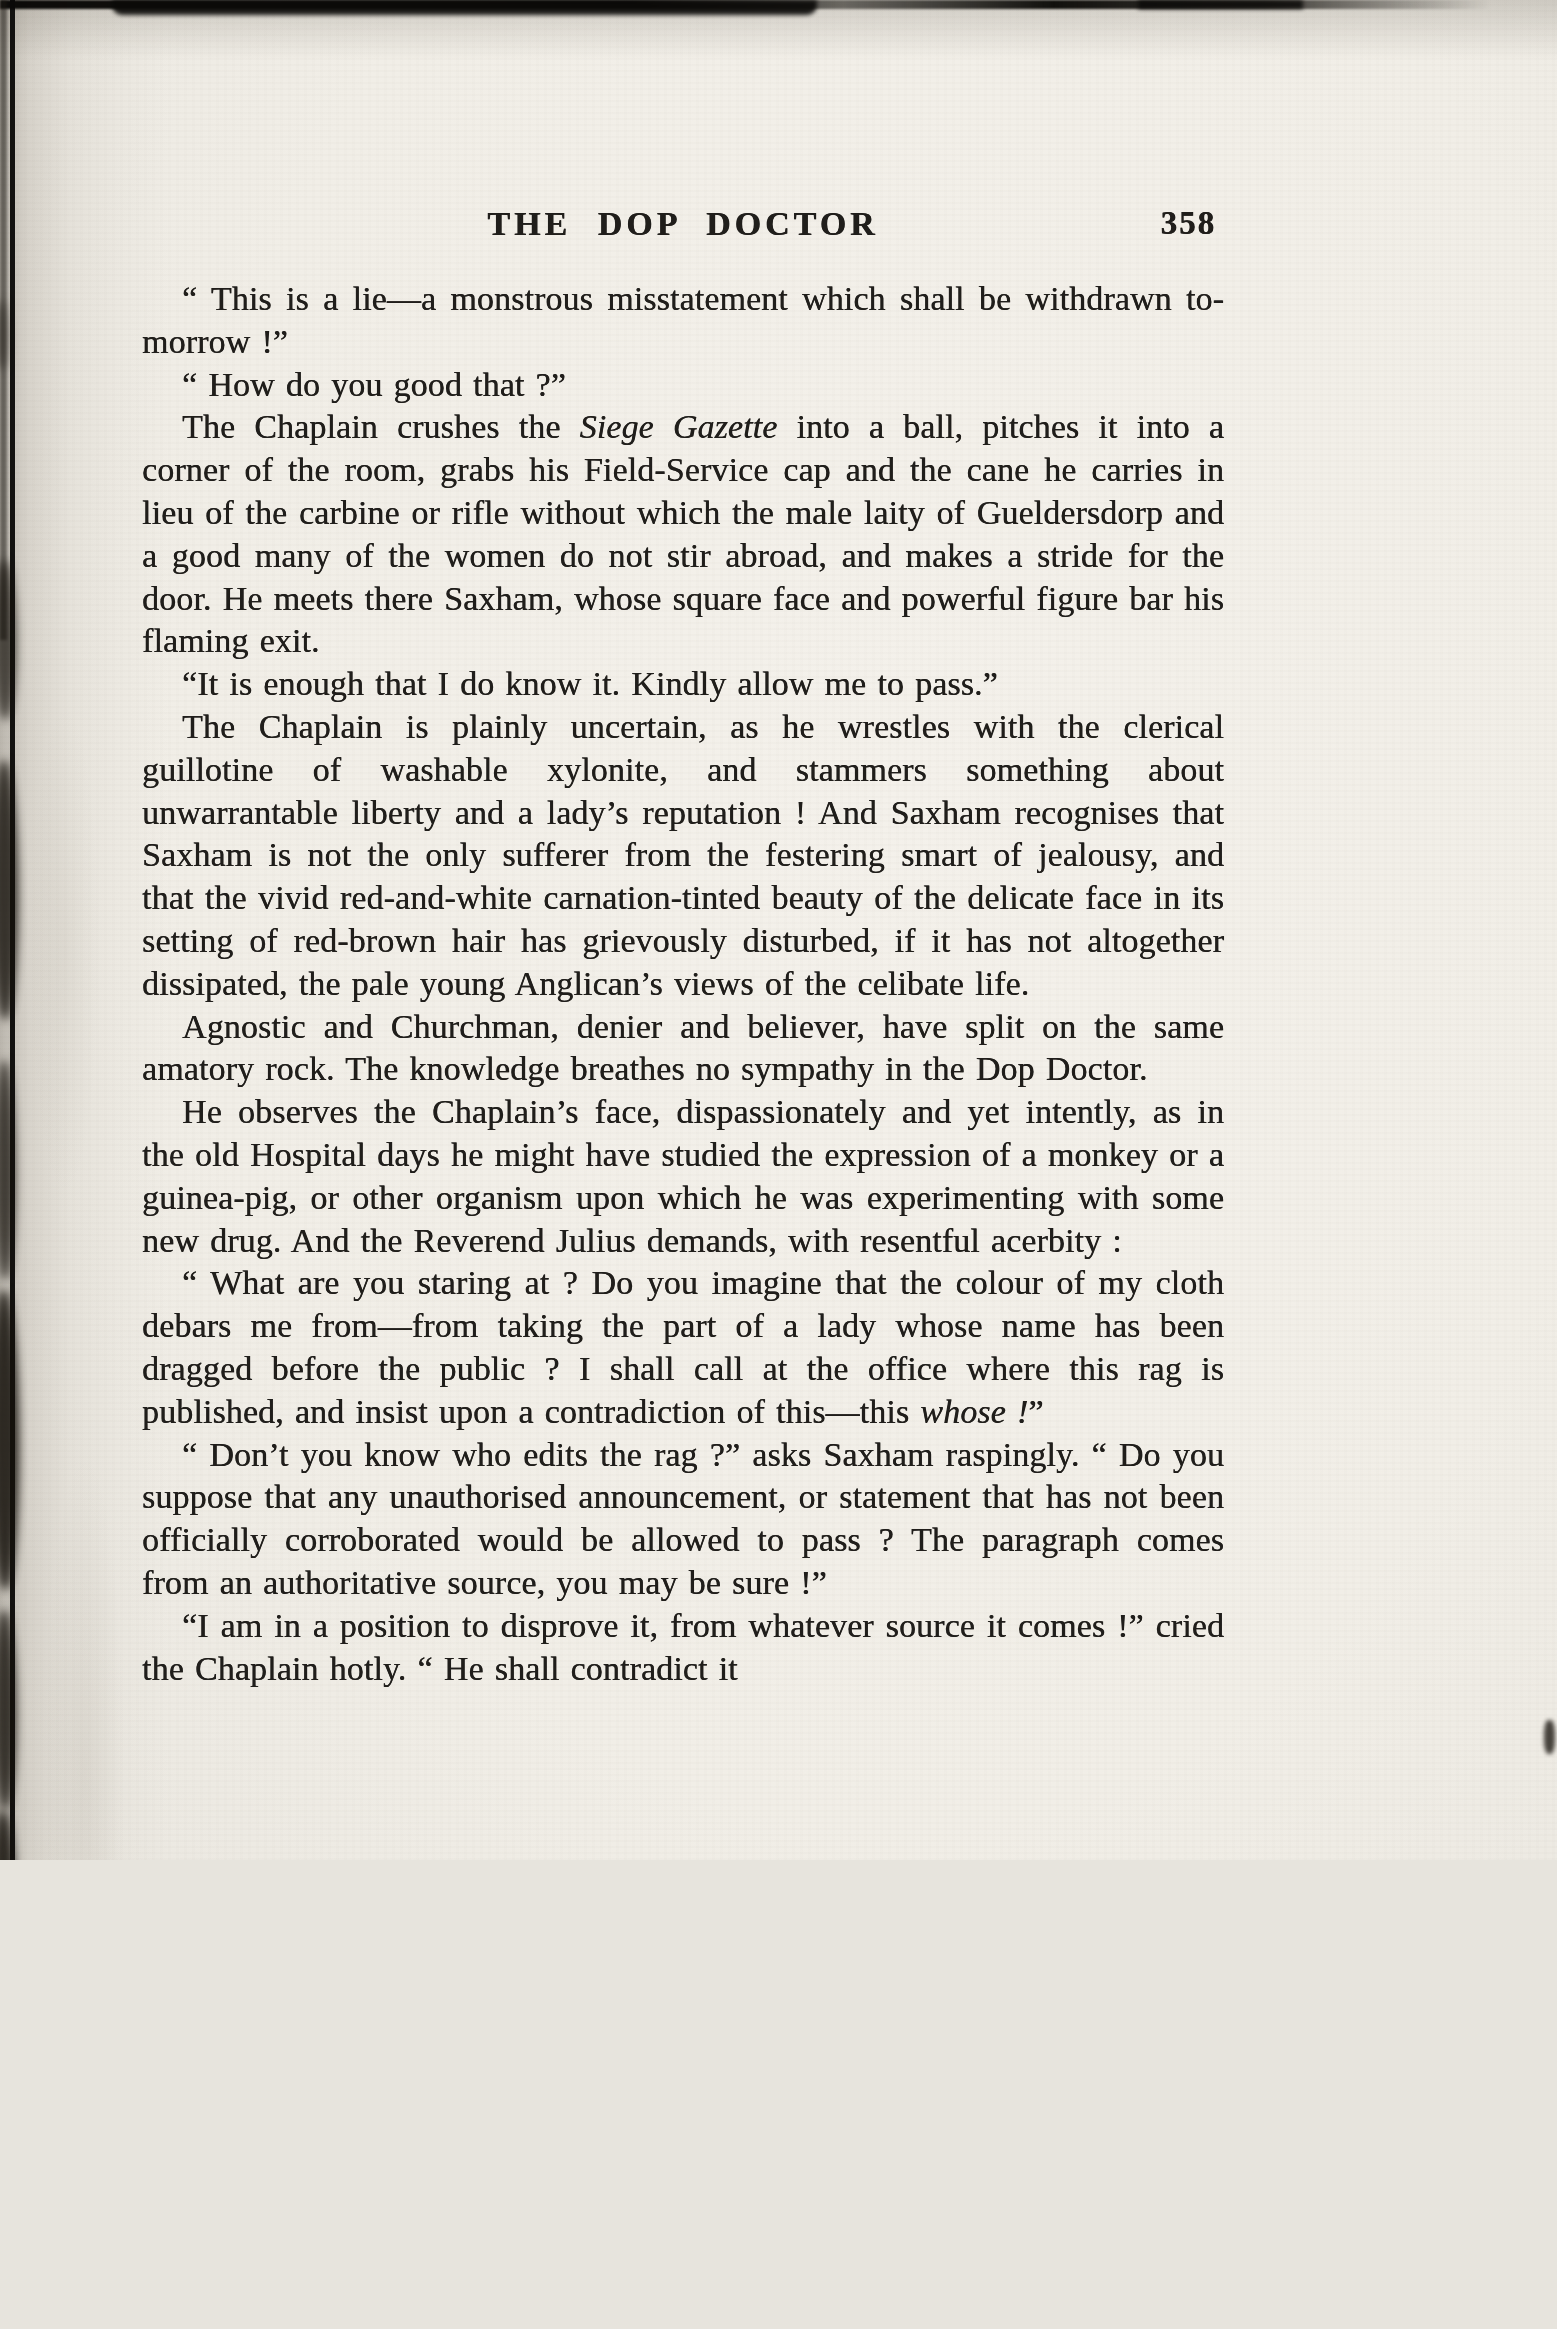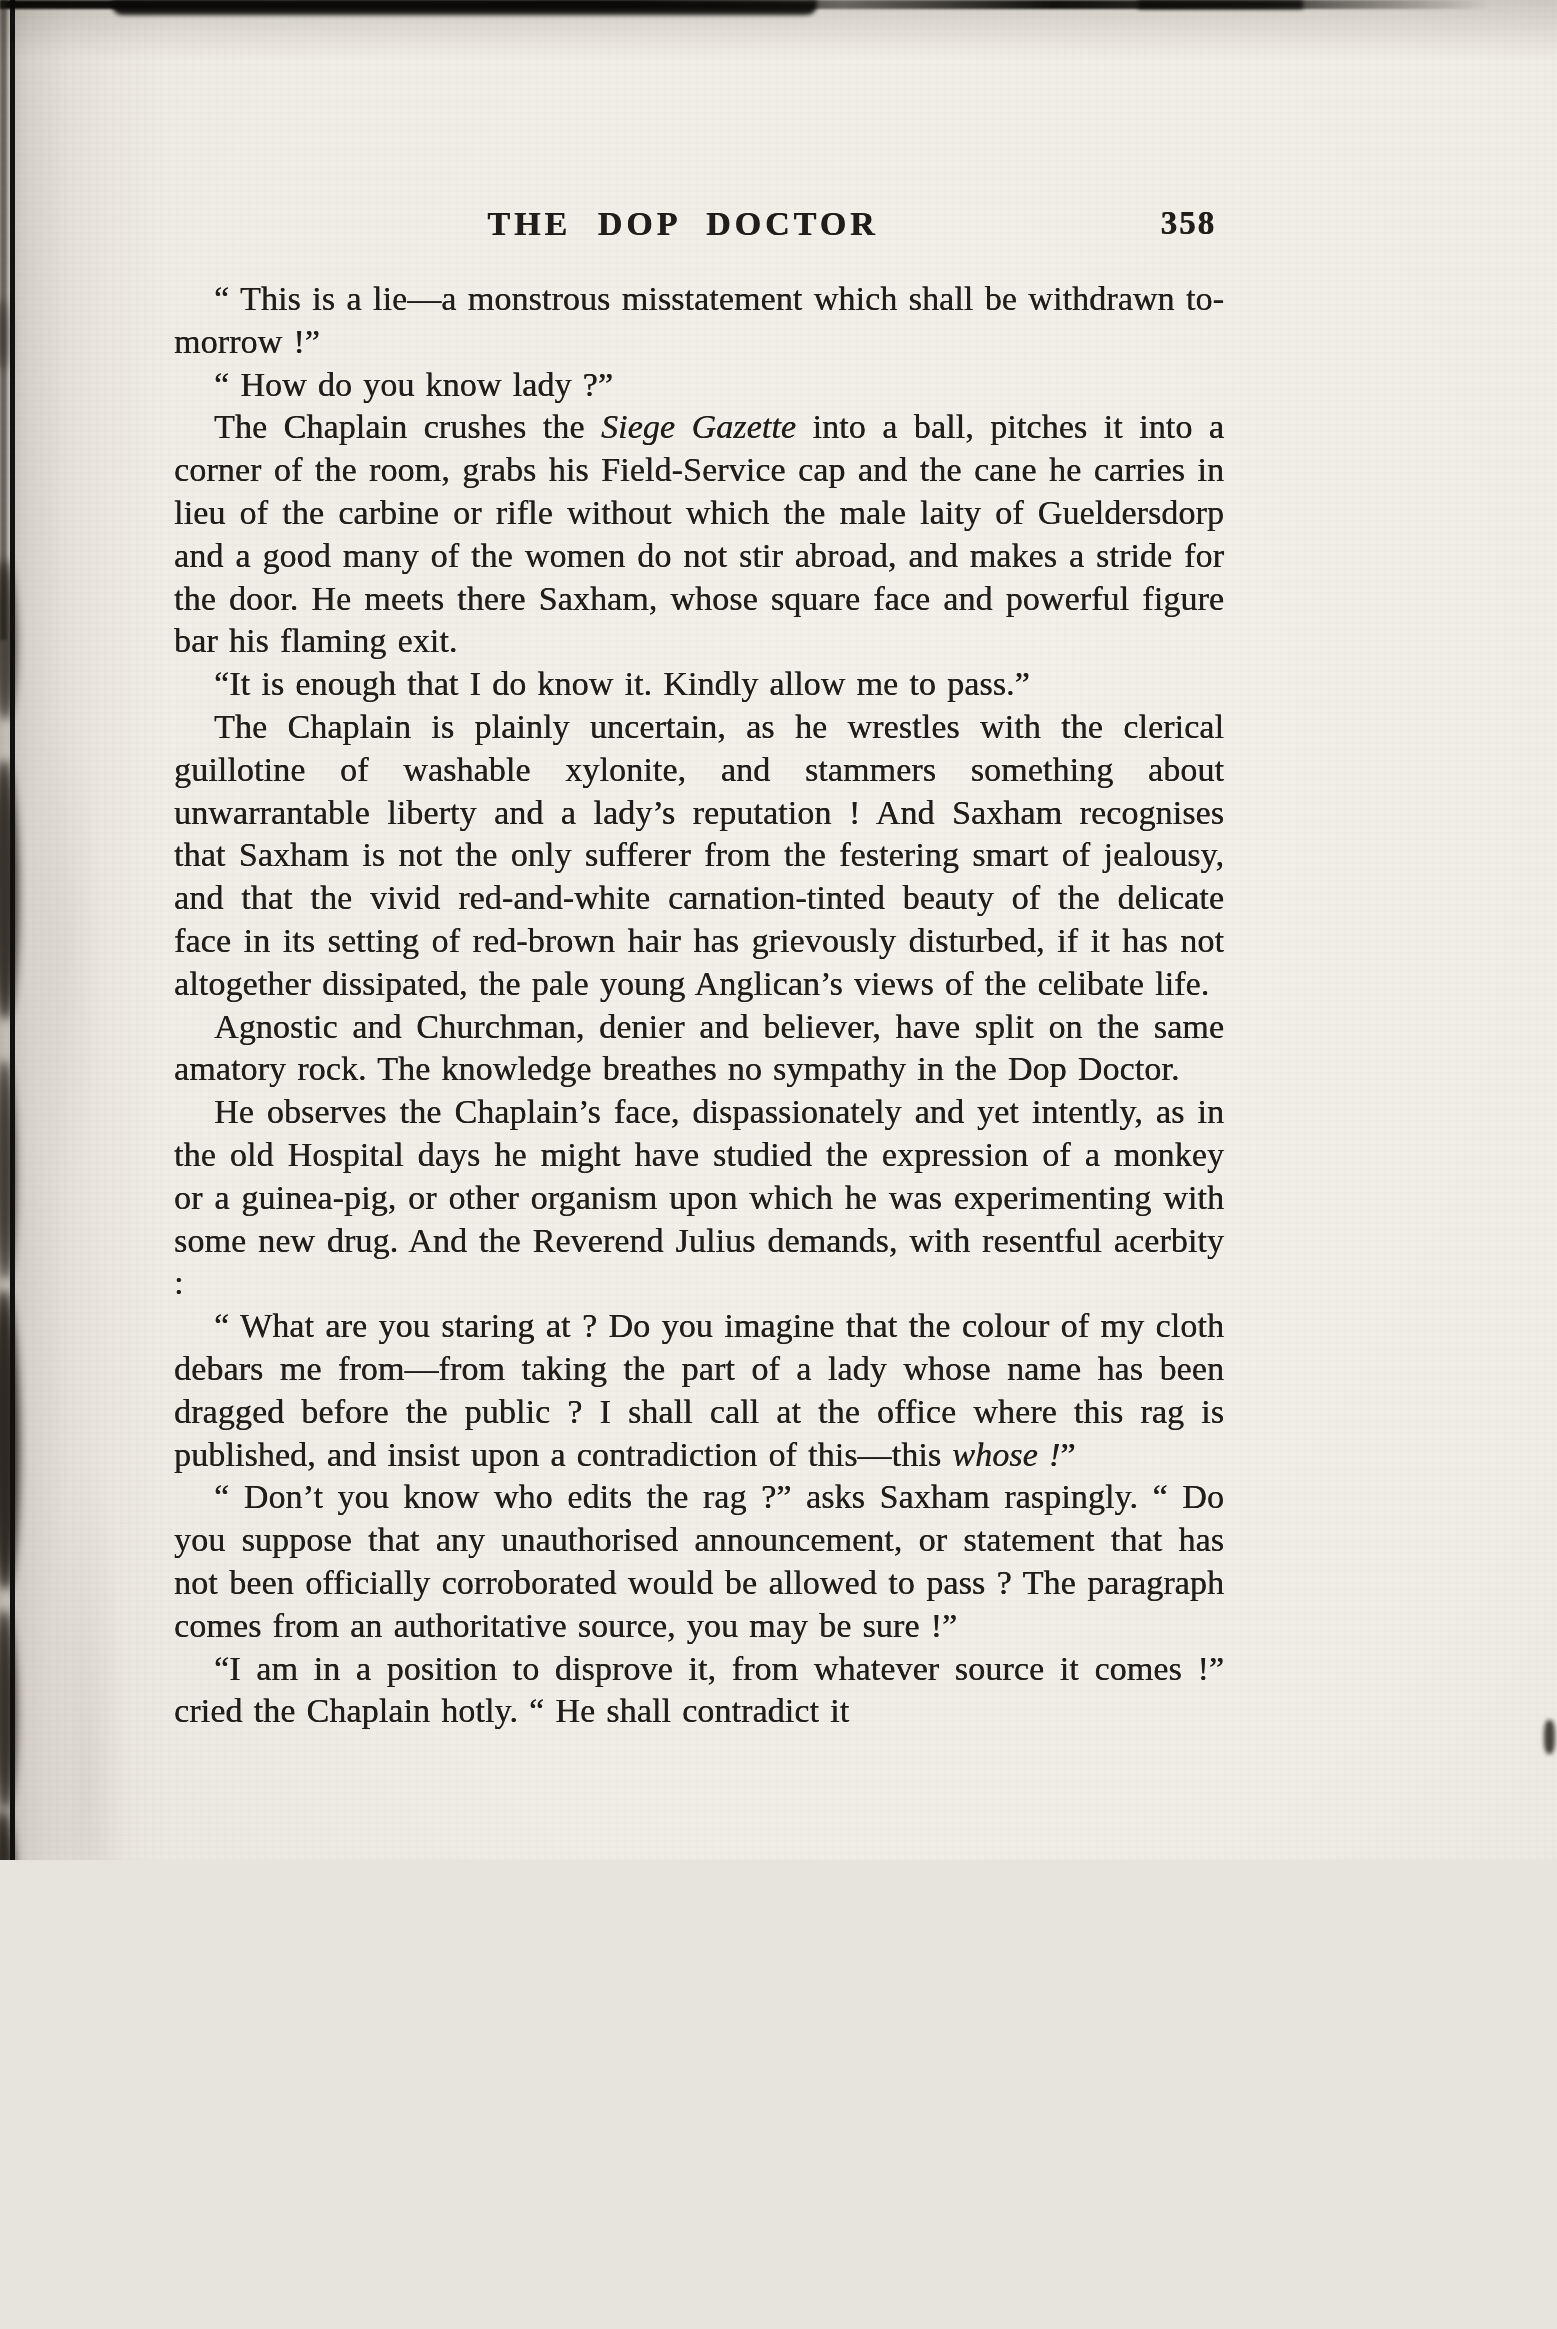--- a/index.html
+++ b/index.html
@@ -108,21 +108,20 @@
     text-shadow: 0.4px 0 0 currentColor;
   }
   .body-text {
     margin-top: 21px;
     font-size: 34px;
     line-height: 42.8px;
     text-align: justify;
     word-spacing: 2.5px;
     letter-spacing: 0.1px;
     text-shadow: 0.35px 0 0 currentColor;
-    margin-left: 32px;
   }
   .para {
     margin: 0;
     text-indent: 40px;
   }
   .para em { font-style: italic; }
   .printers-mark {
     position: absolute;
     left: 1130px; top: 2096px;
     font-size: 27px;
@@ -160,21 +159,21 @@
   <div class="stain" style="left:45px; top:1450px; width:80px; height:650px; background:radial-gradient(ellipse at center, rgba(95,85,68,0.08), rgba(0,0,0,0) 70%);"></div>
   <div class="stain" style="left:30px; top:700px; width:70px; height:500px; background:radial-gradient(ellipse at center, rgba(95,85,68,0.06), rgba(0,0,0,0) 70%);"></div>
 
   <div class="text-block">
     <header class="page-header">
       <span class="running-title">THE DOP DOCTOR</span>
       <span class="page-number">358</span>
     </header>
     <div class="body-text" id="body-text">
         <p class="para"><span>“ This is a lie—a monstrous misstatement which shall be withdrawn to-morrow !”</span></p>
-        <p class="para"><span>“ How do you know lady ?”</span></p>
+        <p class="para"><span>“ How do you good that ?”</span></p>
         <p class="para"><span>The Chaplain crushes the </span><em>Siege Gazette</em><span> into a ball, pitches it into a corner of the room, grabs his Field-Service cap and the cane he carries in lieu of the carbine or rifle without which the male laity of Gueldersdorp and a good many of the women do not stir abroad, and makes a stride for the door.  He meets there Saxham, whose square face and powerful figure bar his flaming exit.</span></p>
         <p class="para"><span>“It is enough that I do know it.  Kindly allow me to pass.”</span></p>
         <p class="para"><span>The Chaplain is plainly uncertain, as he wrestles with the clerical guillotine of washable xylonite, and stammers something about unwarrantable liberty and a lady’s reputation !  And Saxham recognises that Saxham is not the only sufferer from the festering smart of jealousy, and that the vivid red-and-white carnation-tinted beauty of the delicate face in its setting of red-brown hair has grievously disturbed, if it has not altogether dissipated, the pale young Anglican’s views of the celibate life.</span></p>
         <p class="para"><span>Agnostic and Churchman, denier and believer, have split on the same amatory rock.  The knowledge breathes no sympathy in the Dop Doctor.</span></p>
         <p class="para"><span>He observes the Chaplain’s face, dispassionately and yet intently, as in the old Hospital days he might have studied the expression of a monkey or a guinea-pig, or other organism upon which he was experimenting with some new drug. And the Reverend Julius demands, with resentful acerbity :</span></p>
         <p class="para"><span>“ What are you staring at ?  Do you imagine that the colour of my cloth debars me from—from taking the part of a lady whose name has been dragged before the public ?  I shall call at the office where this rag is published, and insist upon a contradiction of this—this </span><em>whose !</em><span>”</span></p>
         <p class="para"><span>“ Don’t you know who edits the rag ?” asks Saxham raspingly.  “ Do you suppose that any unauthorised announcement, or statement that has not been officially corroborated would be allowed to pass ?  The paragraph comes from an authoritative source, you may be sure !”</span></p>
         <p class="para"><span>“I am in a position to disprove it, from whatever source it comes !” cried the Chaplain hotly.  “ He shall contradict it</span></p>
       </div>
   </div>

